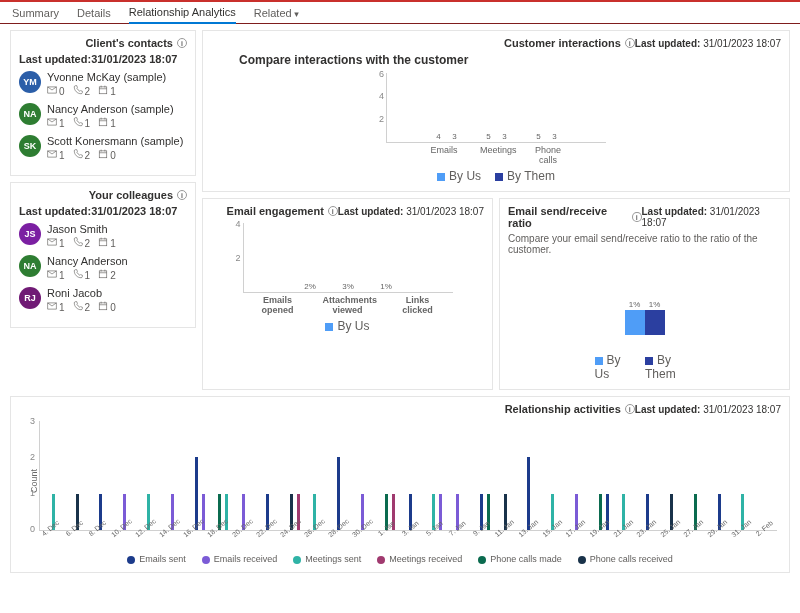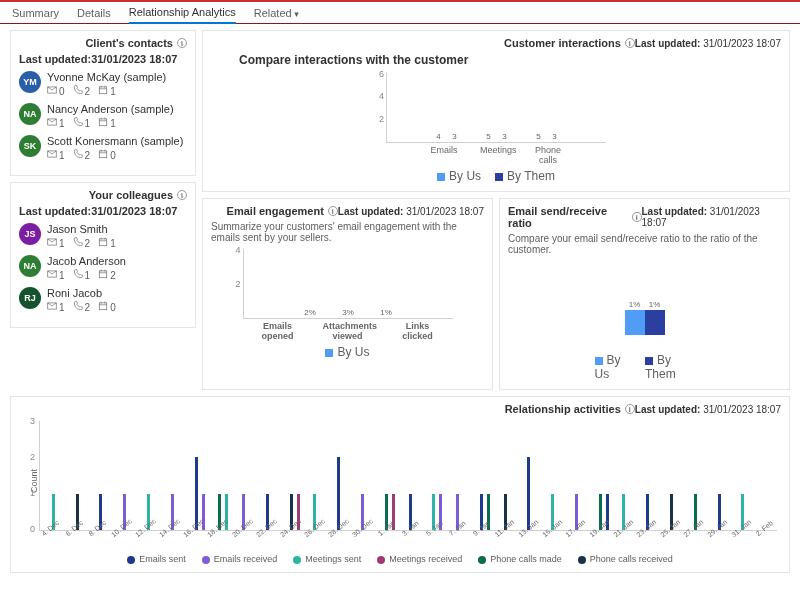--- a/index.html
+++ b/index.html
@@ -187,38 +187,38 @@
                   <span class="ci"><span><svg class="icon" viewBox="0 0 16 16">
                         <rect x="2" y="3" width="12" height="11" fill="none" stroke="#605e5c"></rect>
                         <path d="M2 6h12M5 1v3M11 1v3" stroke="#605e5c"></path>
                       </svg></span>1</span>
                 </div>
               </div>
             </div>
             <div class="contact">
               <div class="avatar" style="background:#2e7d32">NA</div>
               <div>
-                <div class="contact-name">Jacob Anderson</div>
+                <div class="contact-name">Nancy Anderson</div>
                 <div class="contact-icons">
                   <span class="ci"><span><svg class="icon" viewBox="0 0 16 16">
                         <path d="M1 3h14v10H1z" fill="none" stroke="#605e5c"></path>
                         <path d="M1 3l7 5 7-5" fill="none" stroke="#605e5c"></path>
                       </svg></span>1</span>
                   <span class="ci"><span><svg class="icon" viewBox="0 0 16 16">
                         <path d="M4 1c-1 0-2 1-2 2 0 6 5 11 11 11 1 0 2-1 2-2v-2l-3-1-1 1c-2-1-4-3-5-5l1-1-1-3H4z" fill="none" stroke="#605e5c"></path>
                       </svg></span>1</span>
                   <span class="ci"><span><svg class="icon" viewBox="0 0 16 16">
                         <rect x="2" y="3" width="12" height="11" fill="none" stroke="#605e5c"></rect>
                         <path d="M2 6h12M5 1v3M11 1v3" stroke="#605e5c"></path>
                       </svg></span>2</span>
                 </div>
               </div>
             </div>
             <div class="contact">
-              <div class="avatar" style="background:#14532d">RJ</div>
+              <div class="avatar" style="background:#701a75">RJ</div>
               <div>
                 <div class="contact-name">Roni Jacob</div>
                 <div class="contact-icons">
                   <span class="ci"><span><svg class="icon" viewBox="0 0 16 16">
                         <path d="M1 3h14v10H1z" fill="none" stroke="#605e5c"></path>
                         <path d="M1 3l7 5 7-5" fill="none" stroke="#605e5c"></path>
                       </svg></span>1</span>
                   <span class="ci"><span><svg class="icon" viewBox="0 0 16 16">
                         <path d="M4 1c-1 0-2 1-2 2 0 6 5 11 11 11 1 0 2-1 2-2v-2l-3-1-1 1c-2-1-4-3-5-5l1-1-1-3H4z" fill="none" stroke="#605e5c"></path>
                       </svg></span>2</span>
@@ -297,21 +297,20 @@
         <div class="card-head">
           <div class="card-title">
             <span>Email engagement</span>
             <span class="info-icon">i</span>
           </div>
           <div class="last-updated">
             <span class="lbl">Last updated:</span>
             <span>31/01/2023 18:07</span>
           </div>
         </div>
-        <div class="section-sub">Summarize your customers' email engagement with the emails sent by your sellers.</div>
         <div class="chart-area" style="width:210px;">
           <div class="bars-wrap small" id="ee-bars">
             <span class="ytick" style="bottom:50%">2</span>
             <span class="ytick" style="bottom:99%">4</span>
           <div class="bar-group">
                   <div class="bar" style="width: 18px; height: 50%; background: rgb(79, 157, 247);">
                     <span class="lbl">2%</span>
                   </div>
                 </div>
                 <div class="bar-group">

